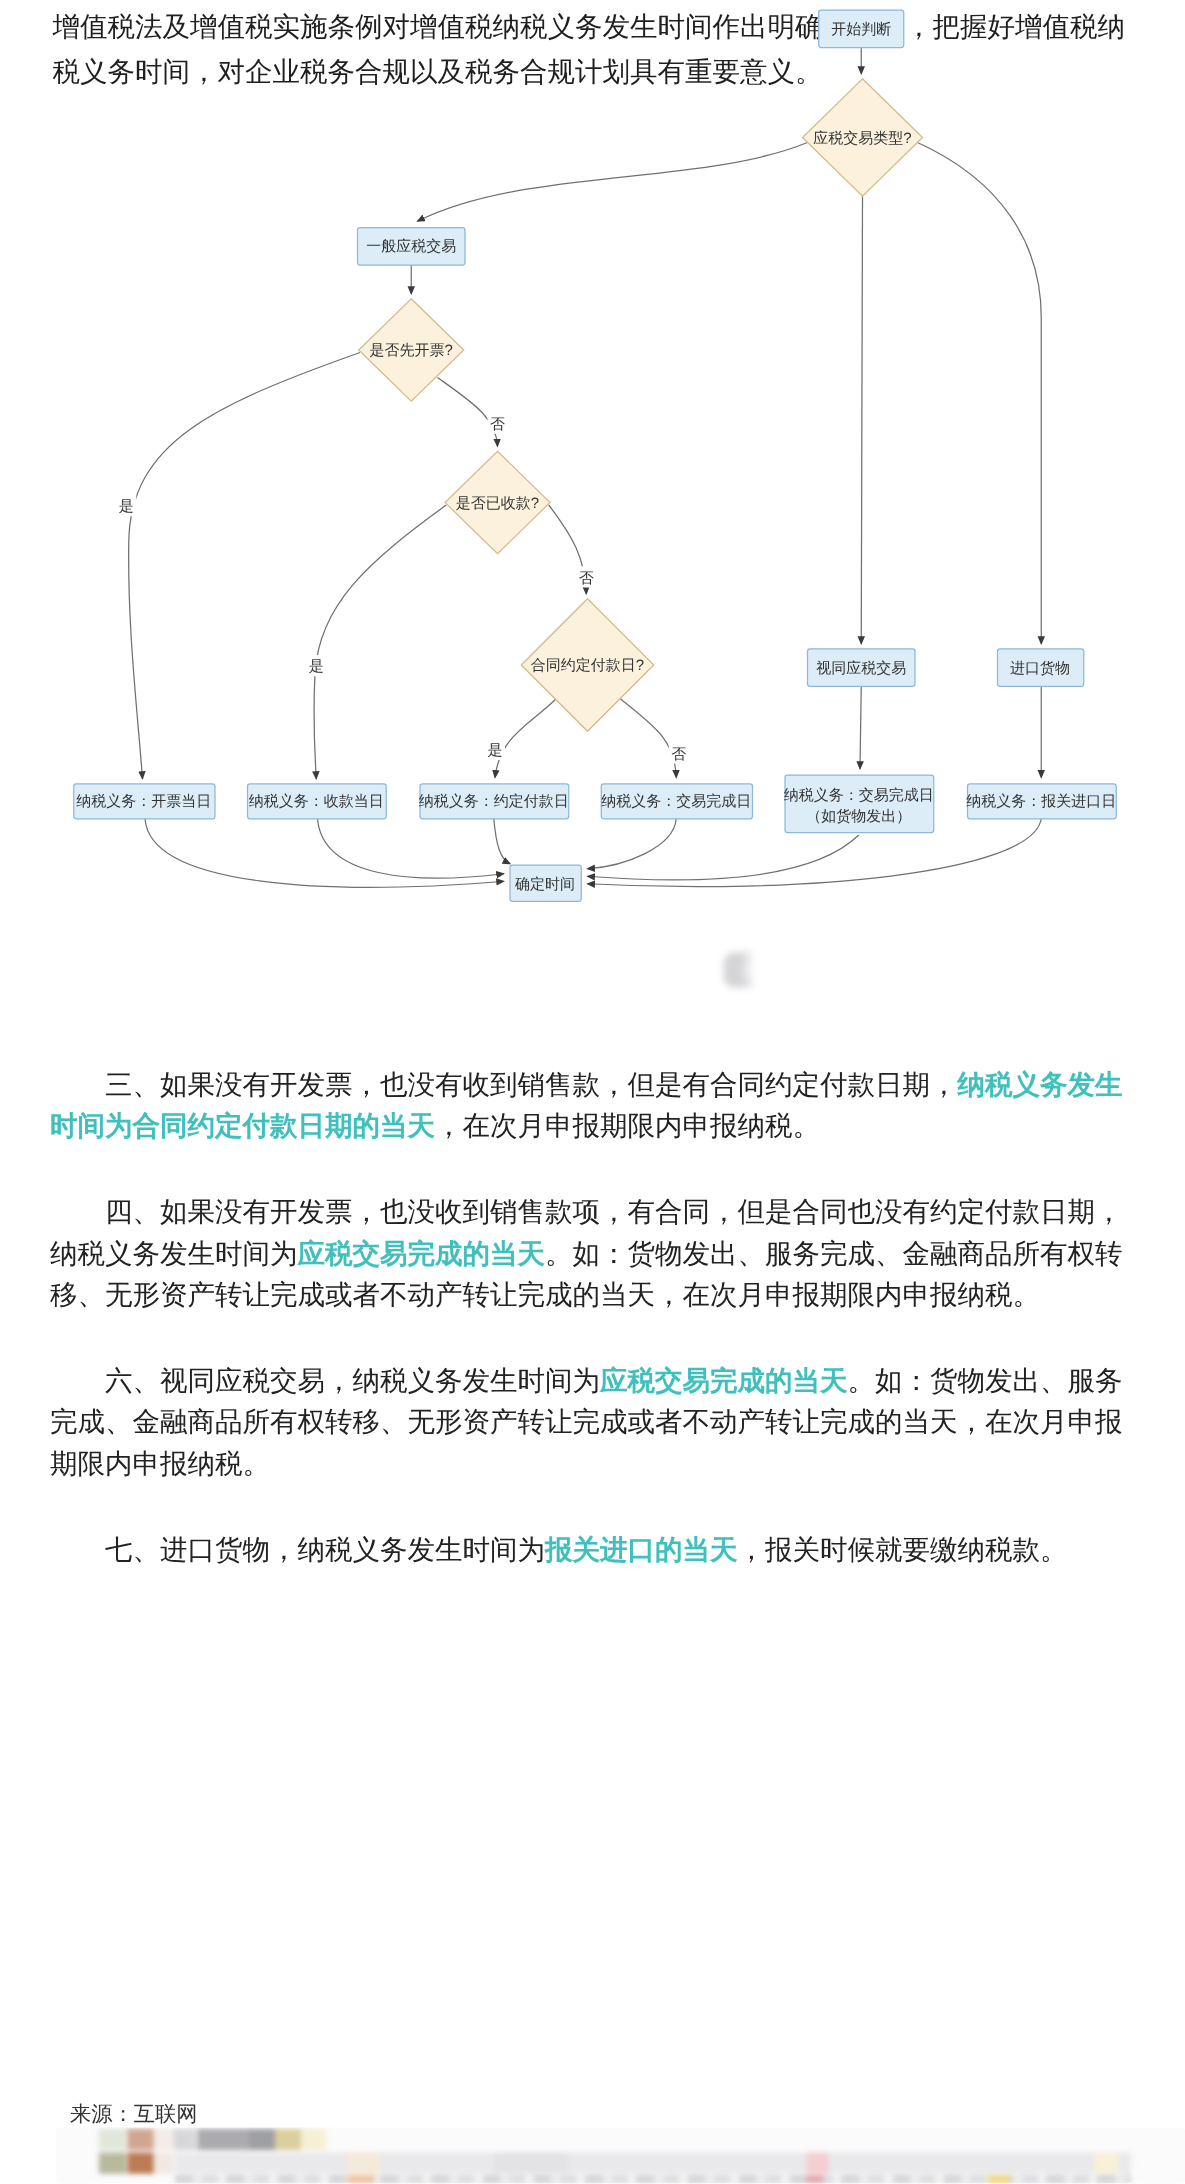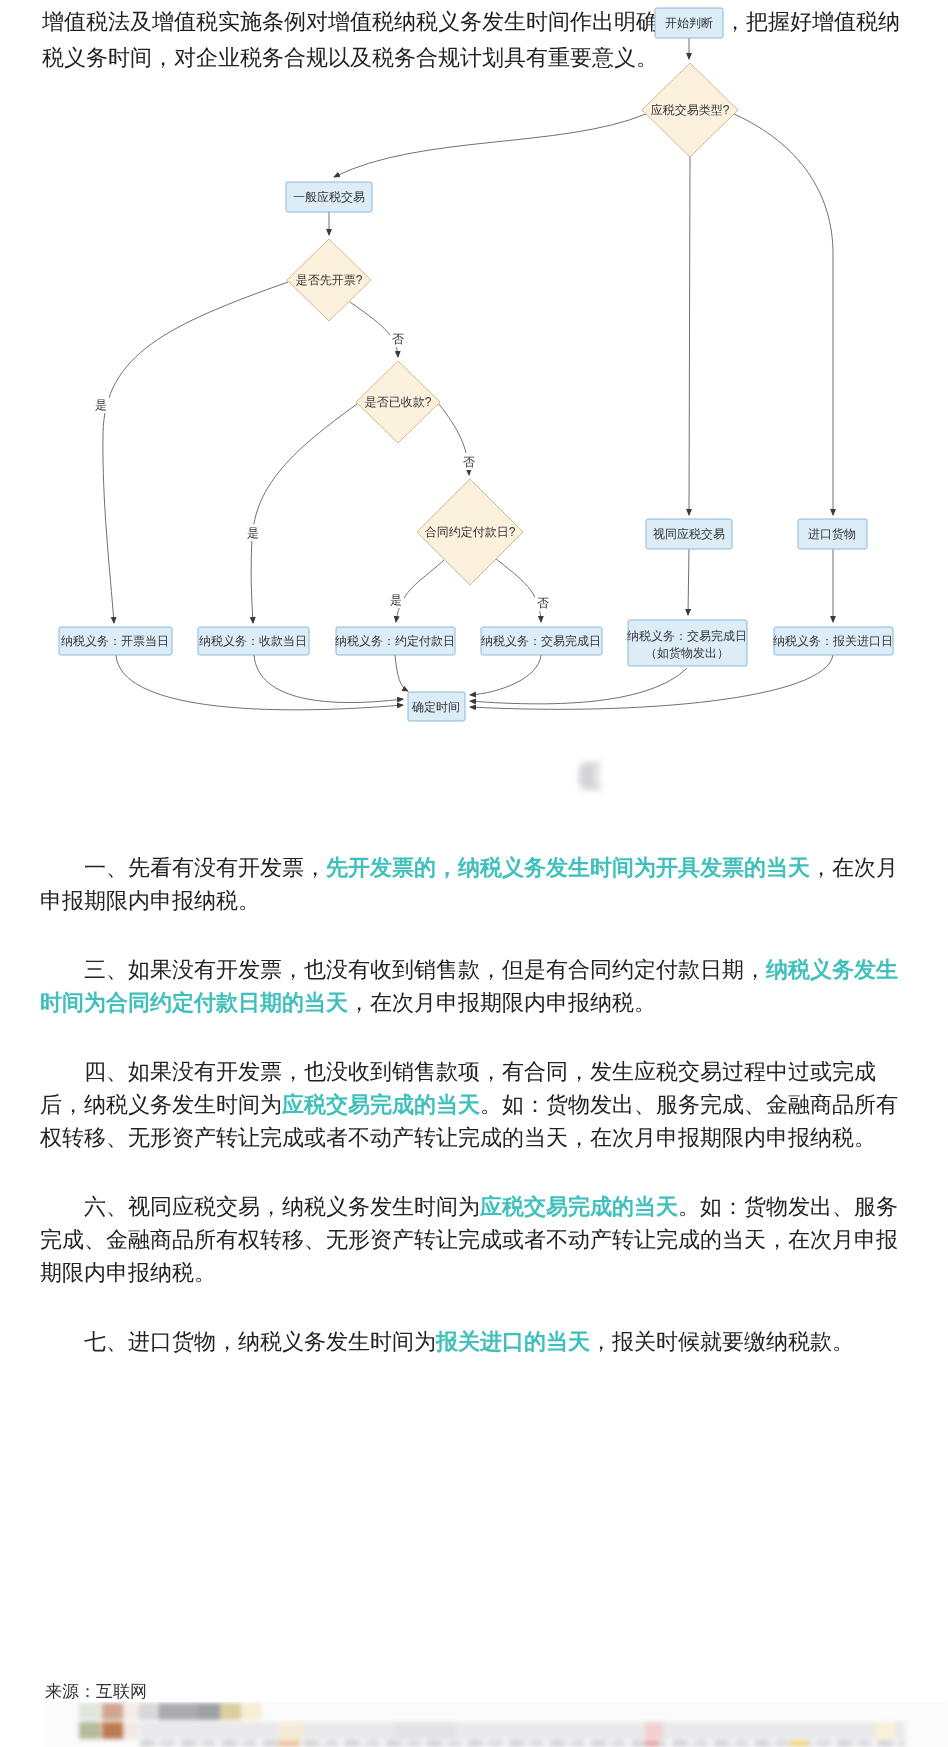--- a/index.html
+++ b/index.html
@@ -10,21 +10,21 @@
   .flow text{font-size:12px;fill:#333;}
   .flow .node{fill:#dcedf8;stroke:#8cb8da;stroke-width:1;}
   .flow .diamond{fill:#fbf1dd;stroke:#d4ba8a;stroke-width:1;}
   .flow .edge{fill:none;stroke:#707070;stroke-width:1;}
   .flow .lblbg{fill:#ffffff;}
   .blob{position:absolute;background:#fff;border-radius:26px;filter:blur(5px);}
   .blob-gray{position:absolute;background:#d4d4d7;border-radius:8px;filter:blur(3px);}
   .body-text{position:absolute;left:40px;top:851px;width:878px;font-size:22px;line-height:33px;}
   .body-text p{margin:0 0 36px 0;text-indent:2em;}
   .hl{color:#3fc0bc;font-weight:bold;}
-  .source{position:absolute;left:45px;top:1680px;font-size:17px;color:#333;}
+  .source{position:absolute;left:56px;top:1680px;font-size:17px;color:#333;}
   .redacted{position:absolute;left:45px;top:1702px;width:903px;height:45px;background:#fbfbfc;
             border-radius:3px;overflow:hidden;}
   .redacted .mosaic{position:absolute;inset:0;filter:blur(2px);}
   .blk{position:absolute;height:17px;}
   .noise{position:absolute;left:95px;top:38px;width:765px;height:7px;opacity:.75;
     background:repeating-linear-gradient(90deg,#c9c9cd 0 14px,#e4e4e7 14px 22px,#d2d2d6 22px 34px,#ededef 34px 41px);}
 </style>
 </head>
 <body>
 
@@ -147,23 +147,22 @@
       <rect class="lblbg" x="535" y="680" width="16" height="17"></rect>
       <text x="543" y="693" text-anchor="middle">否</text>
     </g>
   </svg>
 
   <div class="blob-gray" style="left:579px;top:762px;width:27px;height:28px;"></div>
   <div class="blob" style="left:597px;top:749px;width:195px;height:52px;"></div>
   <div class="blob" style="left:700px;top:770px;width:120px;height:30px;"></div>
 
   <div class="body-text">
-      <p><span>一、先看有没有开发票，</span><span class="hl">先开发票的，纳税义务发生时间为开具发票的当天</span><span>，在次月申报期限内申报纳税。</span></p>
       <p><span>三、如果没有开发票，也没有收到销售款，但是有合同约定付款日期，</span><span class="hl">纳税义务发生时间为合同约定付款日期的当天</span><span>，在次月申报期限内申报纳税。</span></p>
-      <p><span>四、如果没有开发票，也没收到销售款项，有合同，发生应税交易过程中过或完成后，纳税义务发生时间为</span><span class="hl">应税交易完成的当天</span><span>。如：货物发出、服务完成、金融商品所有权转移、无形资产转让完成或者不动产转让完成的当天，在次月申报期限内申报纳税。</span></p>
+      <p><span>四、如果没有开发票，也没收到销售款项，有合同，但是合同也没有约定付款日期，纳税义务发生时间为</span><span class="hl">应税交易完成的当天</span><span>。如：货物发出、服务完成、金融商品所有权转移、无形资产转让完成或者不动产转让完成的当天，在次月申报期限内申报纳税。</span></p>
       <p><span>六、视同应税交易，纳税义务发生时间为</span><span class="hl">应税交易完成的当天</span><span>。如：货物发出、服务完成、金融商品所有权转移、无形资产转让完成或者不动产转让完成的当天，在次月申报期限内申报纳税。</span></p>
       <p><span>七、进口货物，纳税义务发生时间为</span><span class="hl">报关进口的当天</span><span>，报关时候就要缴纳税款。</span></p>
     </div>
 
   <div class="source">来源：互联网</div>
 
   <div class="redacted">
     <div class="mosaic">
       <div class="blk" style="left:34px;top:1px;width:22px;background:#e0e7da;"></div>
       <div class="blk" style="left:57px;top:1px;width:21px;background:#d1a691;"></div>

